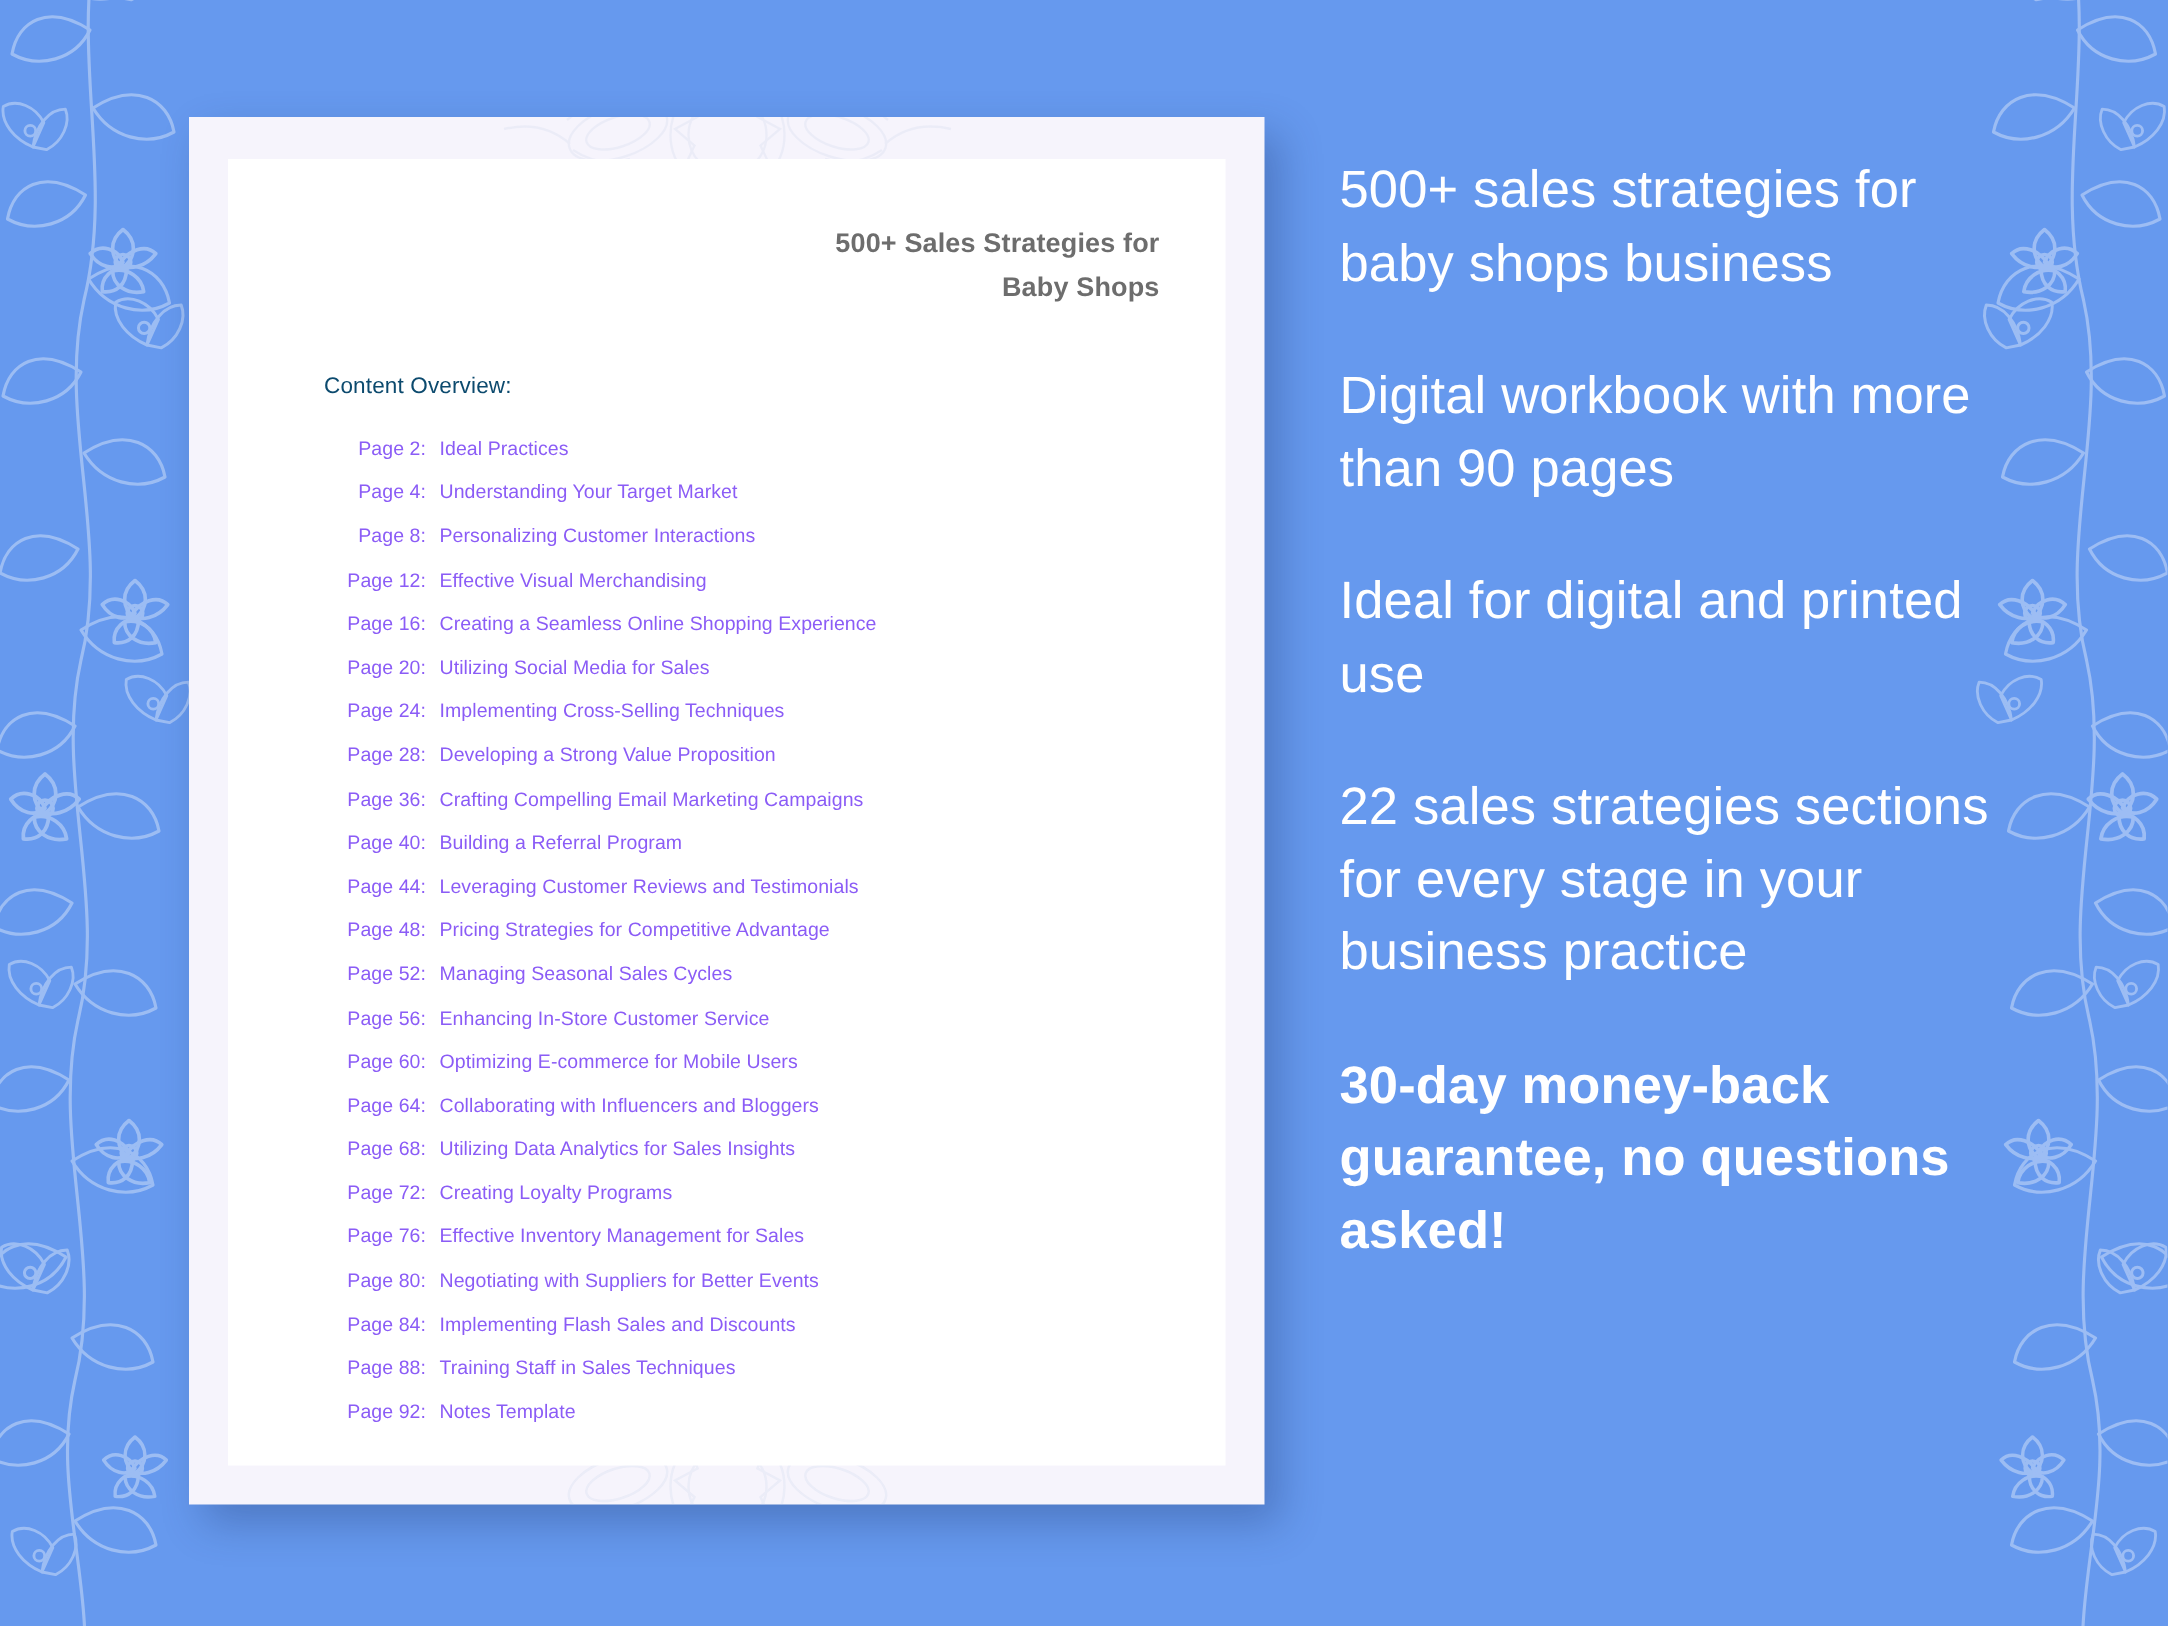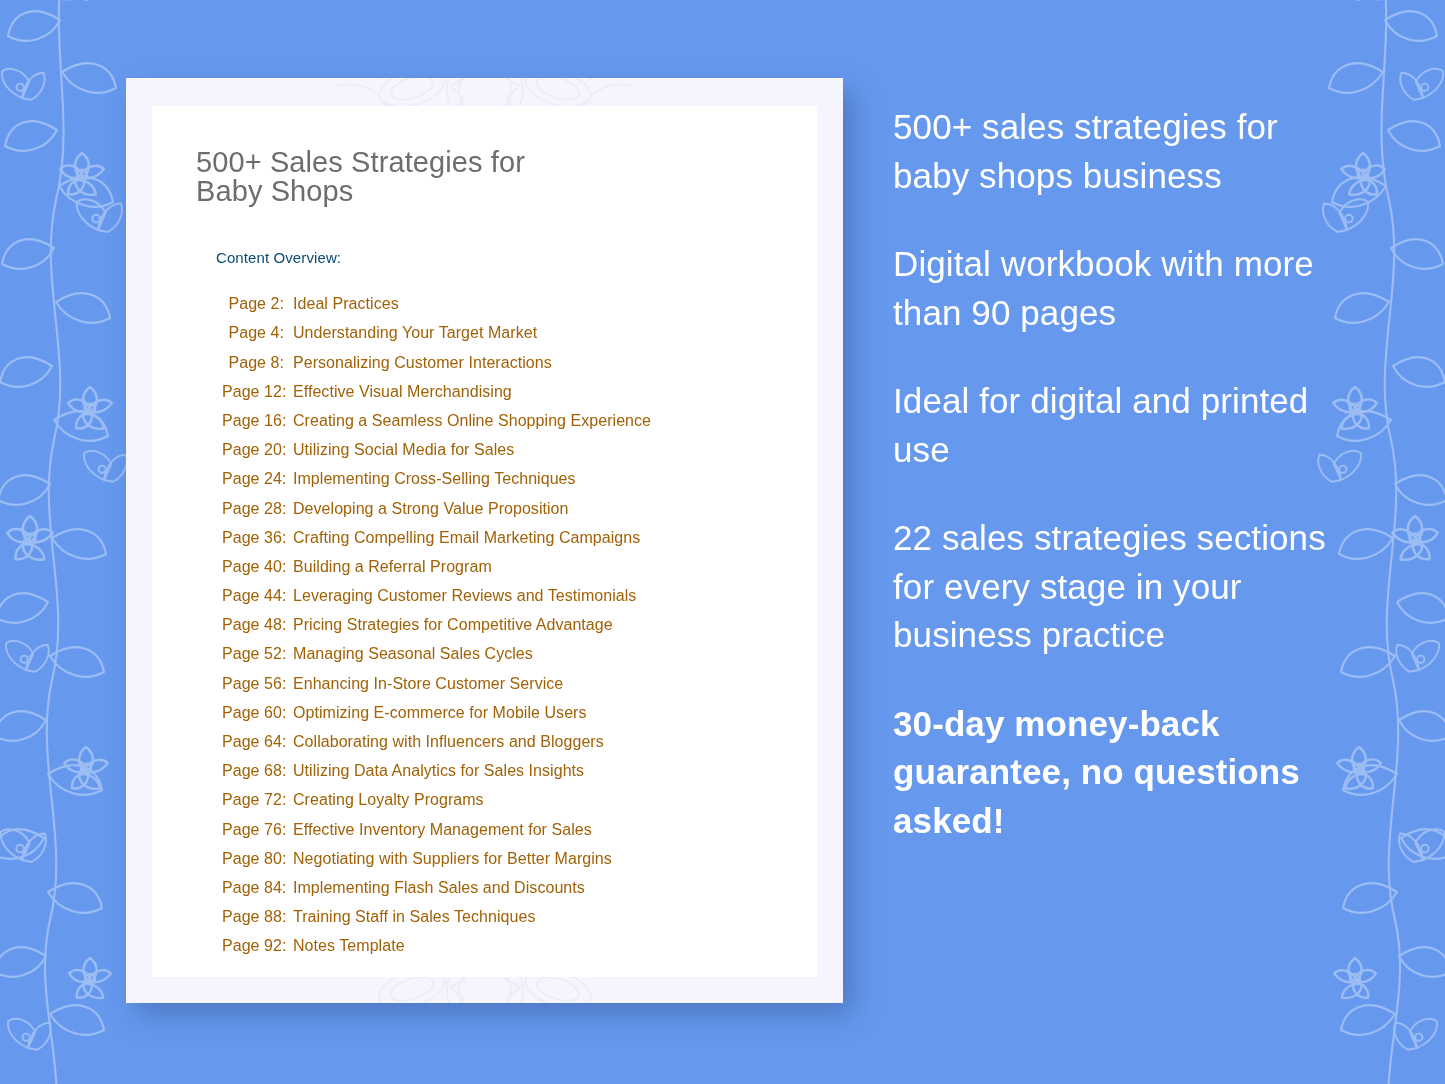--- a/index.html
+++ b/index.html
@@ -53,46 +53,46 @@
 
   .doc-page {
     position:absolute;
     left:26px; top:28px;
     width:665px; height:871px;
     background:#ffffff;
     padding:30px 44px 0 44px;
   }
 
   .doc-title {
-    text-align:left;
-    font-size:29px;
+    text-align:right;
+    font-size:18px;
     line-height:29px;
-    font-weight:400;
+    font-weight:700;
     color:#6d6d6d;
     letter-spacing:.1px;
     margin-top:12px;
     white-space:pre-line;
   }
 
   .overview-label {
     margin-top:43px;
     margin-left:20px;
     font-size:15px;
     color:#0c4a6e;
     letter-spacing:.1px;
   }
 
   .toc { margin-top:18px; margin-left:26px; }
 
   .toc-row {
     display:flex;
-    align-items:flex-end;
+    align-items:center;
     height:29.2px;
-    font-size:16px;
-    color:#a16207;
+    font-size:13px;
+    color:#8b5cf6;
     letter-spacing:.05px;
   }
   .toc-page {
     width:62px;
     text-align:right;
     white-space:nowrap;
     flex:none;
   }
   .toc-title { margin-left:9px; white-space:nowrap; }
 
@@ -355,21 +355,21 @@
         <div class="toc-row">
           <span class="toc-page">Page 72:</span>
           <span class="toc-title">Creating Loyalty Programs</span>
         </div>
         <div class="toc-row">
           <span class="toc-page">Page 76:</span>
           <span class="toc-title">Effective Inventory Management for Sales</span>
         </div>
         <div class="toc-row">
           <span class="toc-page">Page 80:</span>
-          <span class="toc-title">Negotiating with Suppliers for Better Margins</span>
+          <span class="toc-title">Negotiating with Suppliers for Better Events</span>
         </div>
         <div class="toc-row">
           <span class="toc-page">Page 84:</span>
           <span class="toc-title">Implementing Flash Sales and Discounts</span>
         </div>
         <div class="toc-row">
           <span class="toc-page">Page 88:</span>
           <span class="toc-title">Training Staff in Sales Techniques</span>
         </div>
         <div class="toc-row">

